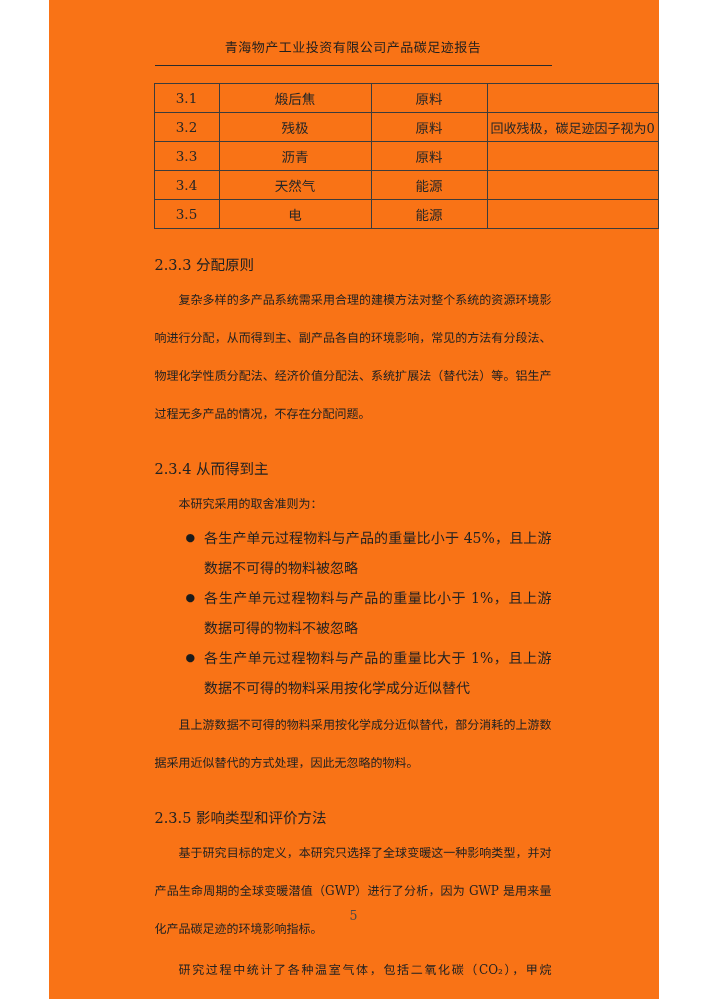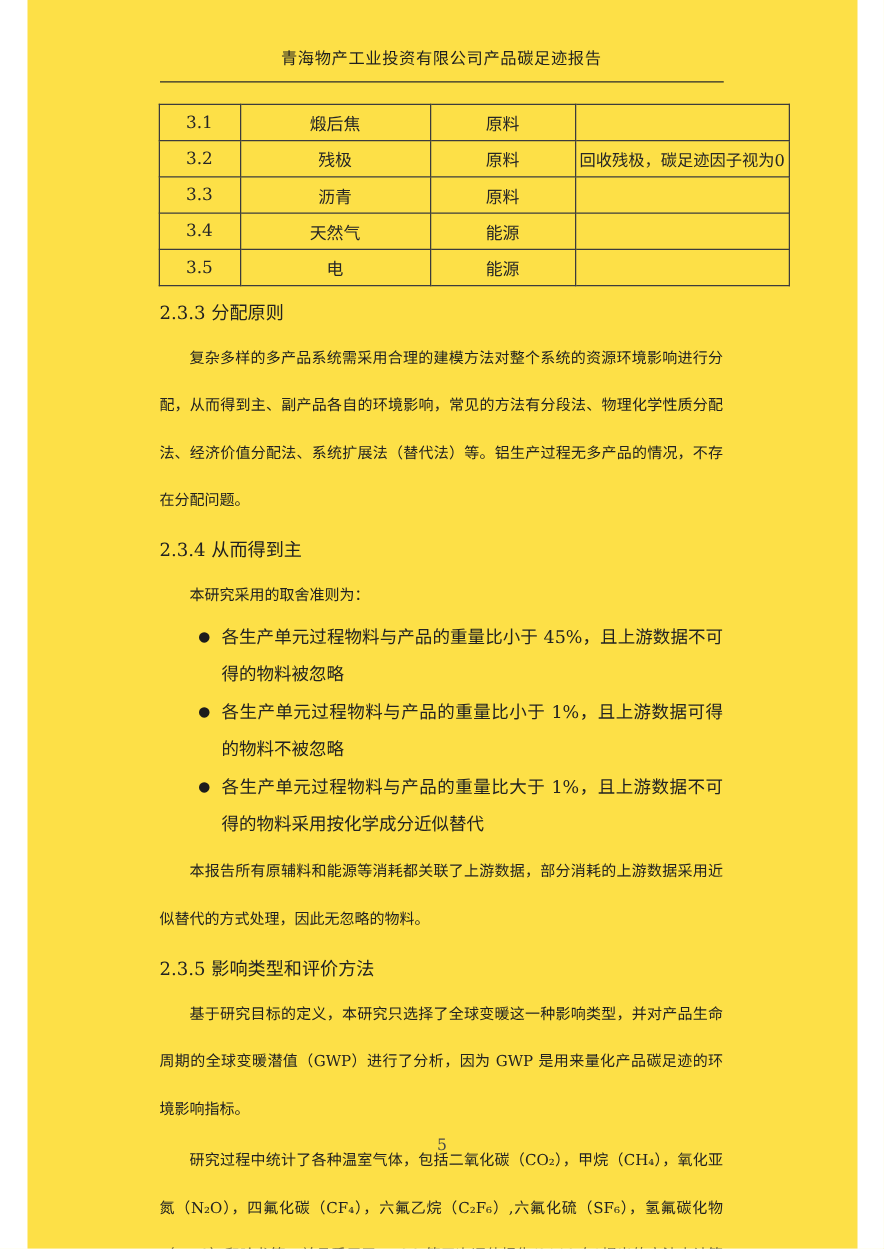--- a/index.html
+++ b/index.html
@@ -2,24 +2,24 @@
 <html lang="zh-CN"><head>
 <meta charset="utf-8">
 <style>
   html, body {
     margin: 0;
     padding: 0;
     background: #ffffff;
   }
   .page {
     position: relative;
-    width: 664px;
+    width: 610px;
     height: 999px;
     margin: 0 auto;
-    background: #fde047;
+    background: #f97316;
     box-sizing: border-box;
     padding: 38px 107px 0 106px;
     font-family: "DejaVu Serif", "Liberation Serif", serif;
     color: #262626;
     overflow: hidden;
   }
   
   .doc-header {
     text-align: center;
     padding-bottom: 7px;
@@ -51,21 +51,21 @@
   table.materials td.remark {
     text-align: center;
     padding: 0 3px;
     font-size: 13px;
   }
   
   .sec-heading {
     font-size: 14.5px;
     font-weight: normal;
     line-height: 26px;
-    margin: 9px 0 1px 0;
+    margin: 23px 0 1px 0;
     color: #222222;
   }
   .para {
     font-size: 12px;
     line-height: 38px;
     text-align: justify;
     text-indent: 2em;
     margin: 3px 0 0 0;
     color: #222222;
   }
@@ -164,21 +164,21 @@
     <div class="bullet-item">
       <span class="bullet-dot">●</span>
       <span class="bullet-text">各生产单元过程物料与产品的重量比小于 1%，且上游数据可得的物料不被忽略</span>
     </div>
     <div class="bullet-item">
       <span class="bullet-dot">●</span>
       <span class="bullet-text">各生产单元过程物料与产品的重量比大于 1%，且上游数据不可得的物料采用按化学成分近似替代</span>
     </div>
   </div>
 
-  <p class="para">本报告所有原辅料和能源等消耗都关联了上游数据，部分消耗的上游数据采用近似替代的方式处理，因此无忽略的物料。</p>
+  <p class="para">且上游数据不可得的物料采用按化学成分近似替代，部分消耗的上游数据采用近似替代的方式处理，因此无忽略的物料。</p>
 
   <div class="sec-heading">2.3.5 影响类型和评价方法</div>
   <p class="para">基于研究目标的定义，本研究只选择了全球变暖这一种影响类型，并对产品生命周期的全球变暖潜值（GWP）进行了分析，因为 GWP 是用来量化产品碳足迹的环境影响指标。</p>
   <p class="para">研究过程中统计了各种温室气体，包括二氧化碳（CO₂），甲烷（CH₄），氧化亚氮（N₂O），四氟化碳（CF₄），六氟乙烷（C₂F₆）,六氟化硫（SF₆），氢氟碳化物（HFC）和哈龙等。并且采用了 IPCC 第五次评估报告(2013 年)提出的方法来计算产品生产周期的 GWP 值。该方法基于 100 年时间范围内其他温室气</p>
 
   <div class="page-number">5</div>
 
 </div>
 
 </body></html>

